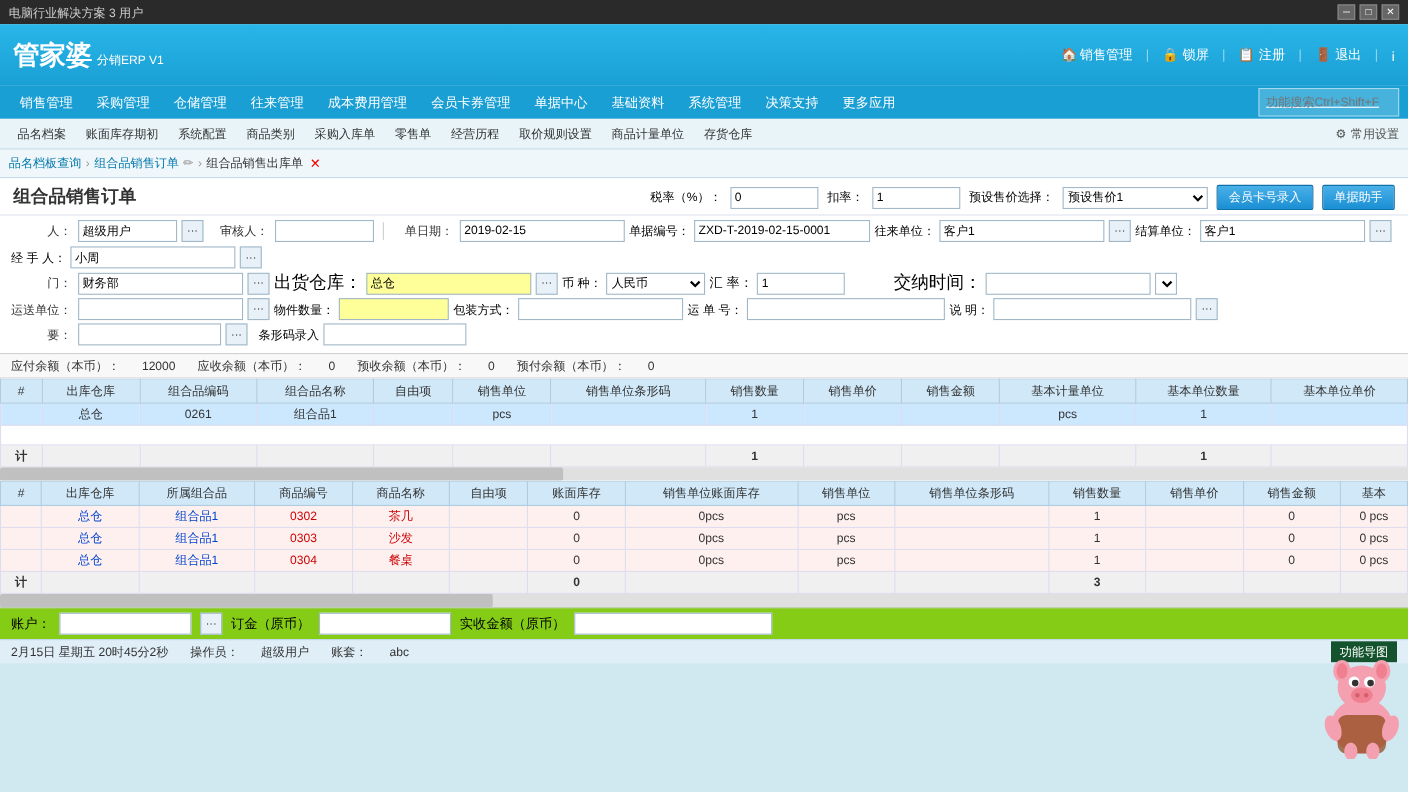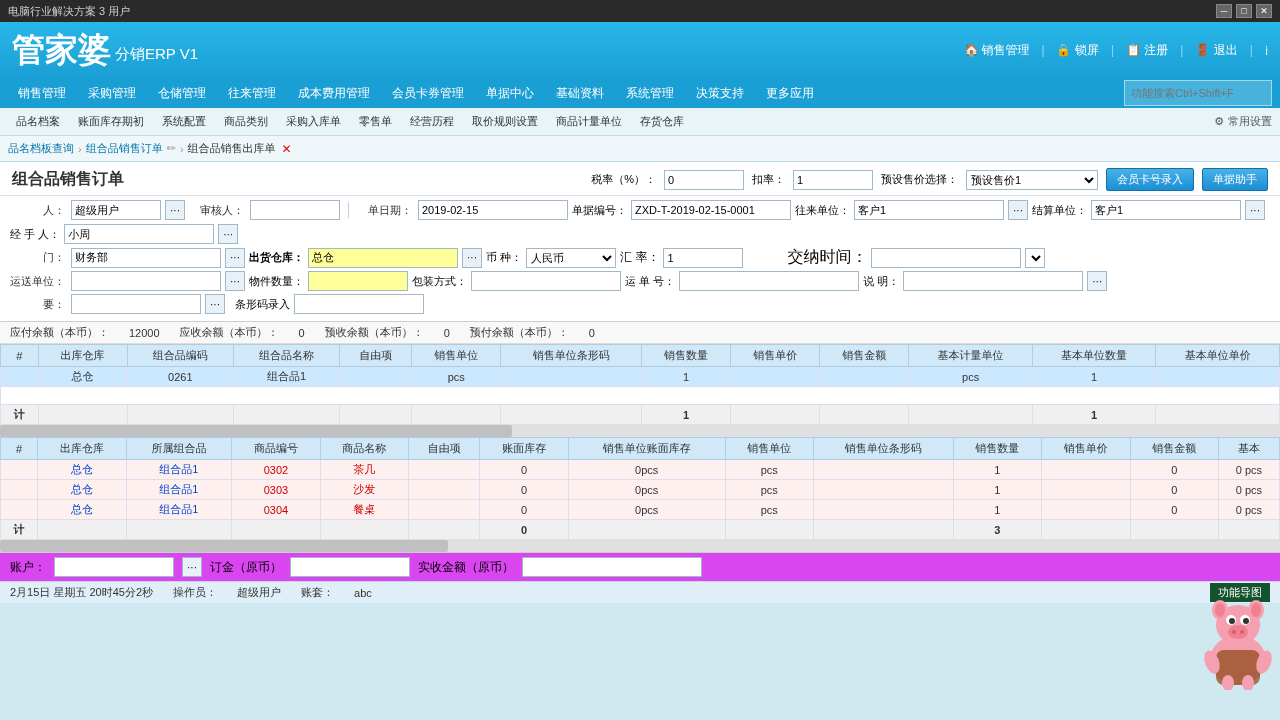--- a/index.html
+++ b/index.html
@@ -7,30 +7,30 @@
 
     
     .title-bar { background: #2a2a2a; height: 22px; display: flex; align-items: center; padding: 0 8px; color: #ccc; font-size: 11px; justify-content: space-between; }
     .title-bar-left { display: flex; gap: 8px; }
     .title-bar-right { display: flex; gap: 4px; }
     .title-btn { width: 16px; height: 14px; background: #666; border: 1px solid #888; cursor: pointer; display: flex; align-items: center; justify-content: center; font-size: 9px; color: #fff; }
 
     
     .header-bar { background: linear-gradient(180deg, #29b6e8 0%, #1a9fd4 100%); height: 56px; display: flex; align-items: center; padding: 0 12px; justify-content: space-between; }
     .logo-area { display: flex; align-items: center; gap: 4px; }
-    .logo-text { color: #fff; font-size: 33px; font-weight: bold; font-family: Liberation Serif, serif; }
-    .logo-sub { color: #fff; font-size: 15px; margin-top: 8px; }
+    .logo-text { color: #fff; font-size: 24px; font-weight: bold; font-family: Liberation Serif, serif; }
+    .logo-sub { color: #fff; font-size: 11px; margin-top: 8px; }
     .header-right { display: flex; gap: 12px; align-items: center; color: #fff; font-size: 12px; }
     .header-right span { cursor: pointer; display: flex; align-items: center; gap: 2px; }
     .header-right .sep { color: rgba(255,255,255,0.5); }
 
     
     .main-nav { background: #1a9fd4; height: 30px; display: flex; align-items: center; padding: 0 8px; gap: 2px; }
     .nav-item { color: #fff; font-size: 12px; padding: 4px 10px; cursor: pointer; white-space: nowrap; }
-    .nav-search { margin-left: auto; background: rgba(255,255,255,0.2); border: 1px solid rgba(255,255,255,0.5); color: #fff; padding: 6px 6px; font-size: 11px; width: 148px; }
+    .nav-search { margin-left: auto; background: rgba(255,255,255,0.2); border: 1px solid rgba(255,255,255,0.5); color: #fff; padding: 6px 6px; font-size: 11px; width: 128px; text-decoration: underline; }
 
     
     .sub-nav { background: #e8f4f8; height: 28px; display: flex; align-items: center; padding: 0 8px; gap: 2px; border-bottom: 1px solid #c0d8e8; }
     .sub-nav-item { color: #333; font-size: 11px; padding: 3px 8px; cursor: pointer; white-space: nowrap; }
     .settings-icon-area { margin-left: auto; display: flex; align-items: center; gap: 4px; color: #555; font-size: 11px; cursor: pointer; }
 
     
     .breadcrumb { background: #f0f7fb; height: 26px; display: flex; align-items: center; padding: 0 8px; border-bottom: 1px solid #c0d8e8; gap: 4px; font-size: 11px; color: #333; }
     .breadcrumb-sep { color: #999; }
     .breadcrumb-item { cursor: pointer; color: #0077aa; }
@@ -66,21 +66,21 @@
     .data-table tr.total-row td { background: #f0f0f0; font-weight: bold; }
     .data-table td.red { color: #cc0000; }
     .data-table td.blue-text { color: #0044cc; }
 
     .scrollbar-h { height: 12px; background: #e0e0e0; margin: 0; }
 
     
     .sub-table-section { background: #fff; overflow: hidden; }
 
     
-    .bottom-area { background: #d946ef; padding: 4px 10px; display: flex; align-items: center; gap: 8px; border-top: 1px solid #ccc; }
+    .bottom-area { background: #84cc16; padding: 4px 10px; display: flex; align-items: center; gap: 8px; border-top: 1px solid #ccc; }
     .bottom-btns { margin-left: auto; display: flex; gap: 6px; }
     .btn-orange { background: linear-gradient(180deg, #f0b040 0%, #d08010 100%); color: #fff; border: 1px solid #a06000; padding: 4px 14px; font-size: 12px; cursor: pointer; border-radius: 2px; }
     .btn-gray { background: linear-gradient(180deg, #e8e8e8 0%, #c8c8c8 100%); color: #333; border: 1px solid #a0a0a0; padding: 4px 14px; font-size: 12px; cursor: pointer; border-radius: 2px; }
     .btn-green2 { background: linear-gradient(180deg, #50c850 0%, #30a030 100%); color: #fff; border: 1px solid #208020; padding: 4px 14px; font-size: 12px; cursor: pointer; border-radius: 2px; }
 
     
     .status-bar { background: #e0eef8; height: 22px; display: flex; align-items: center; padding: 0 10px; gap: 20px; font-size: 11px; color: #333; border-top: 1px solid #c0d8e8; }
     .status-right { margin-left: auto; }
     .btn-help { background: #14532d; color: #fff; border: none; padding: 2px 8px; font-size: 11px; cursor: pointer; }
   </style>
@@ -197,21 +197,21 @@
     <input class="form-input wide" type="text" value="客户1" style="">
     <button class="btn-dots">···</button>
     <span style="font-size:11px;">经 手 人：</span>
     <input class="form-input wide" type="text" value="小周" style="">
     <button class="btn-dots">···</button>
   </div>
   <div class="form-row">
     <span class="form-label">门：</span>
     <input class="form-input wide" type="text" value="财务部" style="">
     <button class="btn-dots">···</button>
-    <span style="font-size:11px;font-weight:bold;">出货仓库：</span>
+    <span style="font-size:16px;">出货仓库：</span>
     <input class="form-input yellow wide" type="text" value="总仓" style="">
     <button class="btn-dots">···</button>
     <span style="font-size:11px;">币  种：</span>
     <select class="form-select" style="width:90px;">
       <option>人民币</option>
     </select>
     <span style="font-size:12px;">汇    率：</span>
     <input class="form-input" style="width: 50px;" type="text" value="1">
     <span style="font-size:16px;margin-left:40px;">交纳时间：</span>
     <input class="form-input wide" type="text" style="">

